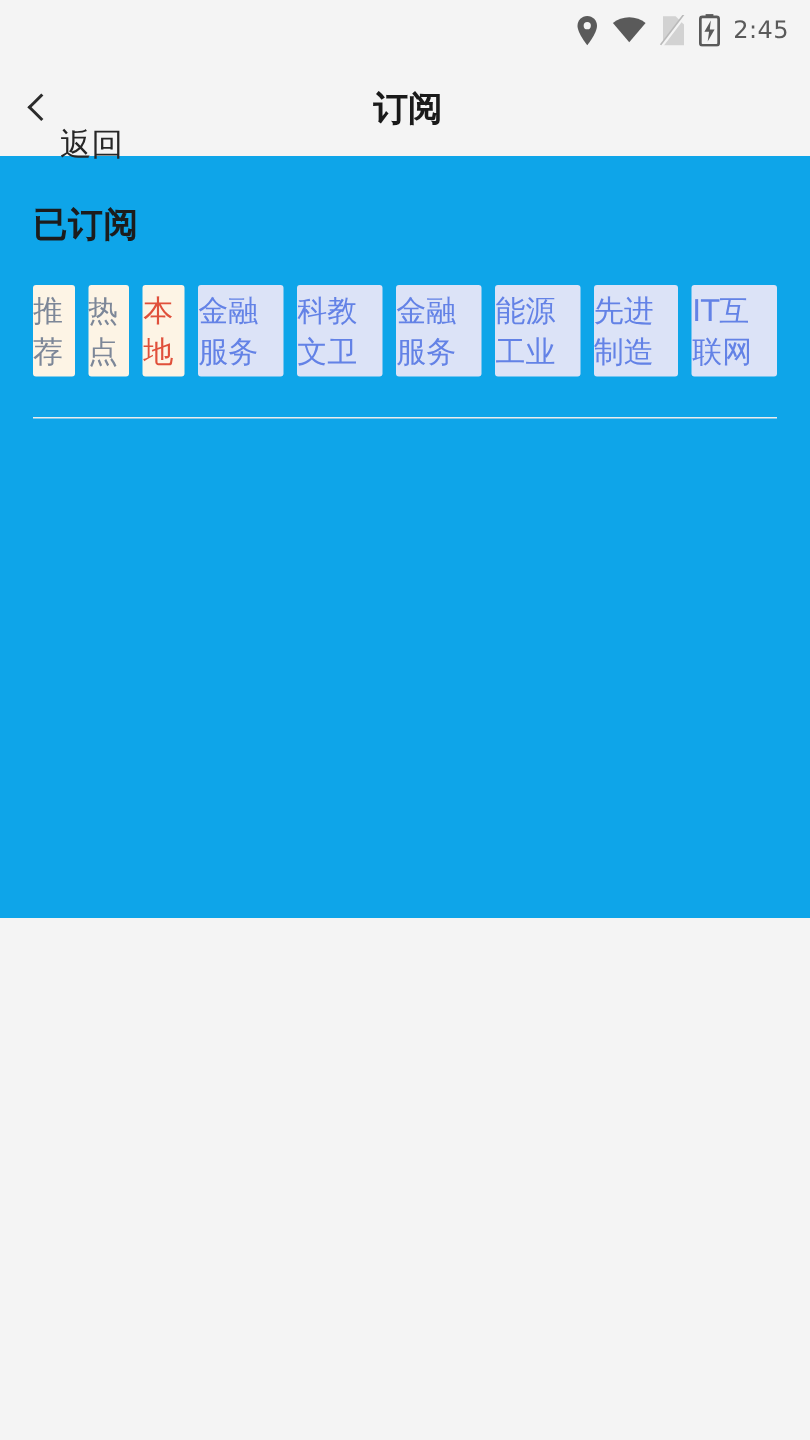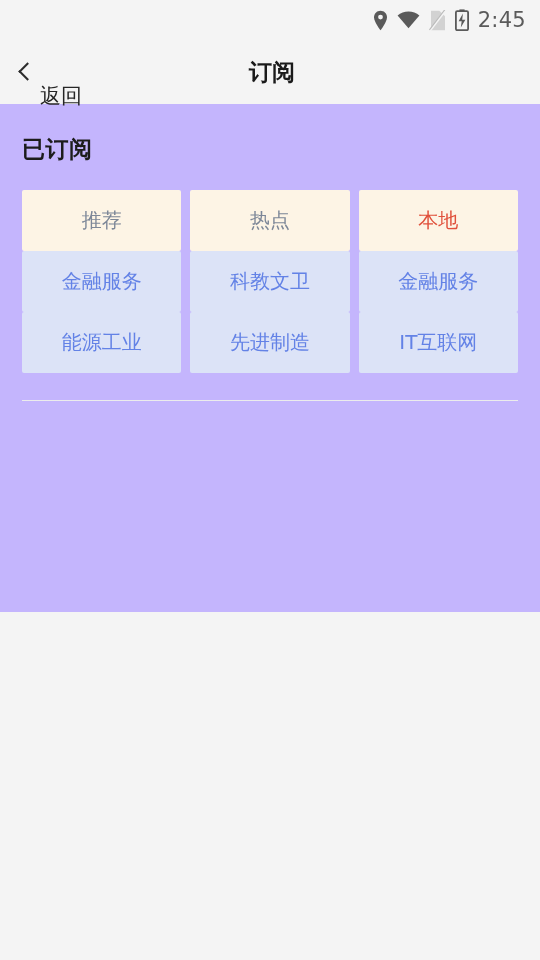--- a/index.html
+++ b/index.html
@@ -29,21 +29,21 @@
     display: flex;
     align-items: center;
     gap: 9px;
   }
   .status-icon {
     display: inline-flex;
     align-items: center;
     justify-content: center;
   }
   .status-time {
-    font-size: 21px;
+    font-size: 16px;
     color: #5a5a5a;
     font-weight: 500;
     margin-left: 9px;
     letter-spacing: 0.3px;
     line-height: 1;
   }
 
   
   .nav-bar {
     height: 64px;
@@ -86,21 +86,21 @@
     right: 0;
     text-align: center;
     font-size: 23px;
     color: #1a1a1a;
     font-weight: 600;
     pointer-events: none;
   }
 
   
   .card {
-    background: #c4b5fd;
+    background: #0ea5e9;
     padding: 0 0 0 0;
     min-height: 508px;
     box-sizing: border-box;
   }
   .section-head {
     display: flex;
     align-items: center;
     justify-content: space-between;
     padding: 28px 22px 0 22px;
     height: 62px;
@@ -120,21 +120,22 @@
     padding: 6px 16px 7px 16px;
     line-height: 1;
     background: #ffffff;
     cursor: pointer;
     white-space: nowrap;
   }
 
   .tile-grid {
     padding: 24px 22px 0 22px;
     display: flex;
-    flex-direction: column;
+    flex-direction: row;
+    gap: 9px;
   }
   .tile-row {
     display: flex;
     gap: 9px;
   }
   .tile {
     flex: 1;
     height: 61px;
     display: flex;
     align-items: center;

